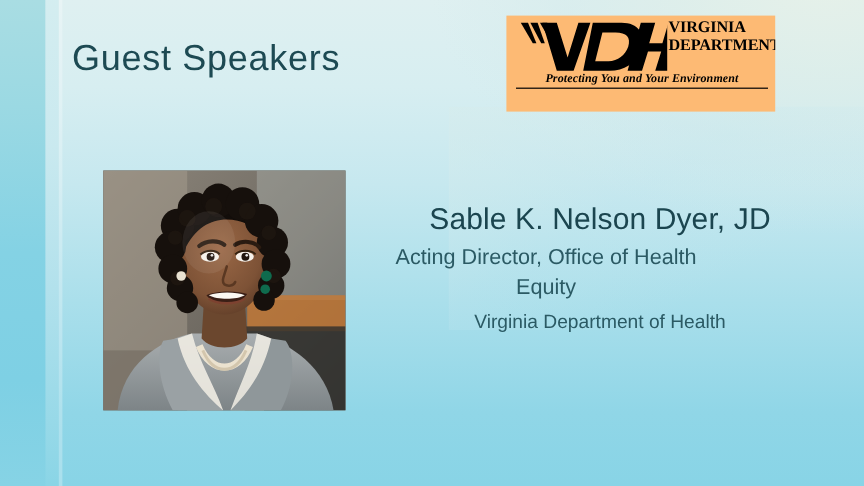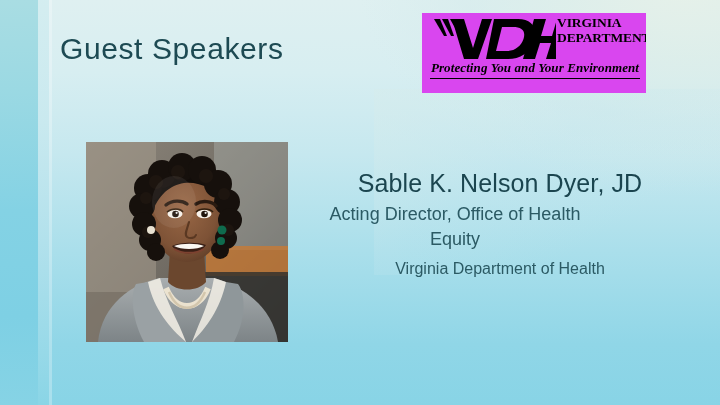--- a/index.html
+++ b/index.html
@@ -98,21 +98,21 @@
     white-space: nowrap;
   }
 
   
   .logo {
     position: absolute;
     left: 422px;
     top: 13px;
     width: 224px;
     height: 80px;
-    background: #d946ef;
+    background: #fdba74;
     box-sizing: border-box;
     padding: 2px 4px 2px 6px;
     overflow: hidden;
   }
   .logo-top {
     display: flex;
     align-items: flex-start;
     height: 46px;
   }
   .logo-mark {
@@ -130,21 +130,21 @@
     color: #000;
     line-height: 14.5px;
     font-size: 13.5px;
     letter-spacing: -0.1px;
     white-space: nowrap;
   }
   .logo-tag {
     font-family: "Liberation Serif", serif;
     font-style: italic;
     font-weight: 700;
-    font-size: 13px;
+    font-size: 10px;
     color: #000;
     text-align: center;
     margin-top: -1px;
     letter-spacing: 0.1px;
     white-space: nowrap;
   }
   .logo-rule {
     height: 1px;
     background: #000;
     margin: 2px 2px 0 2px;

